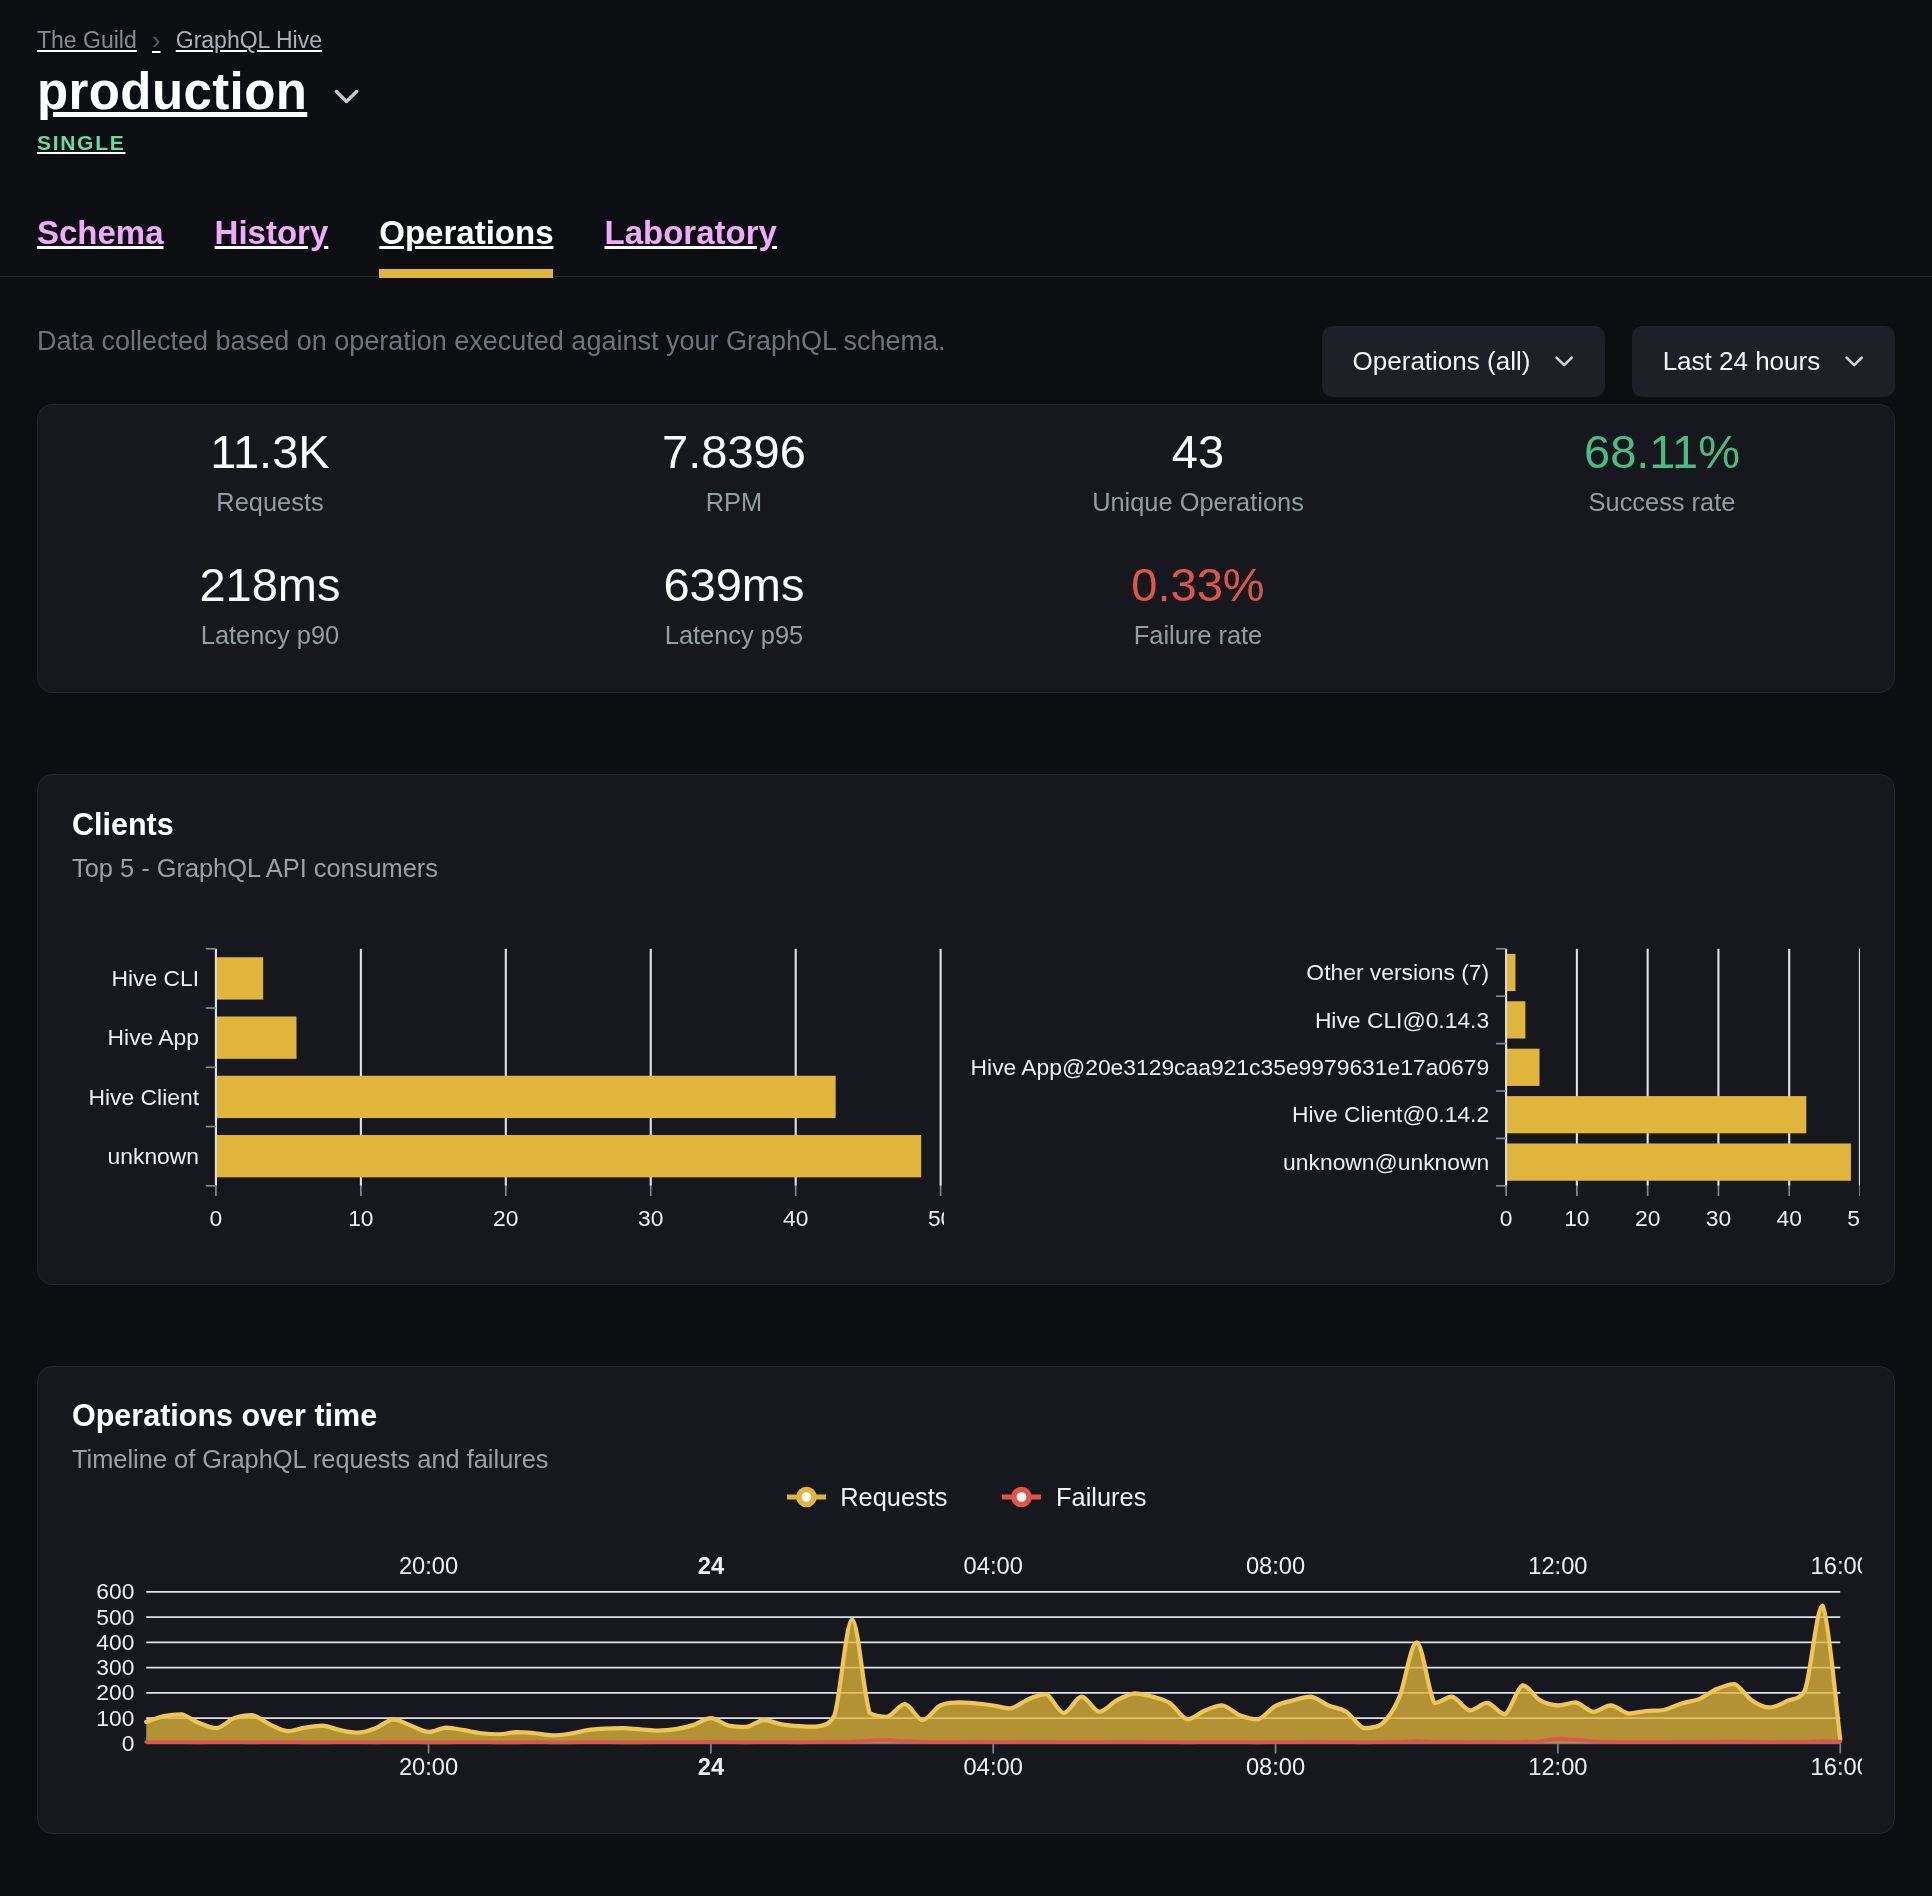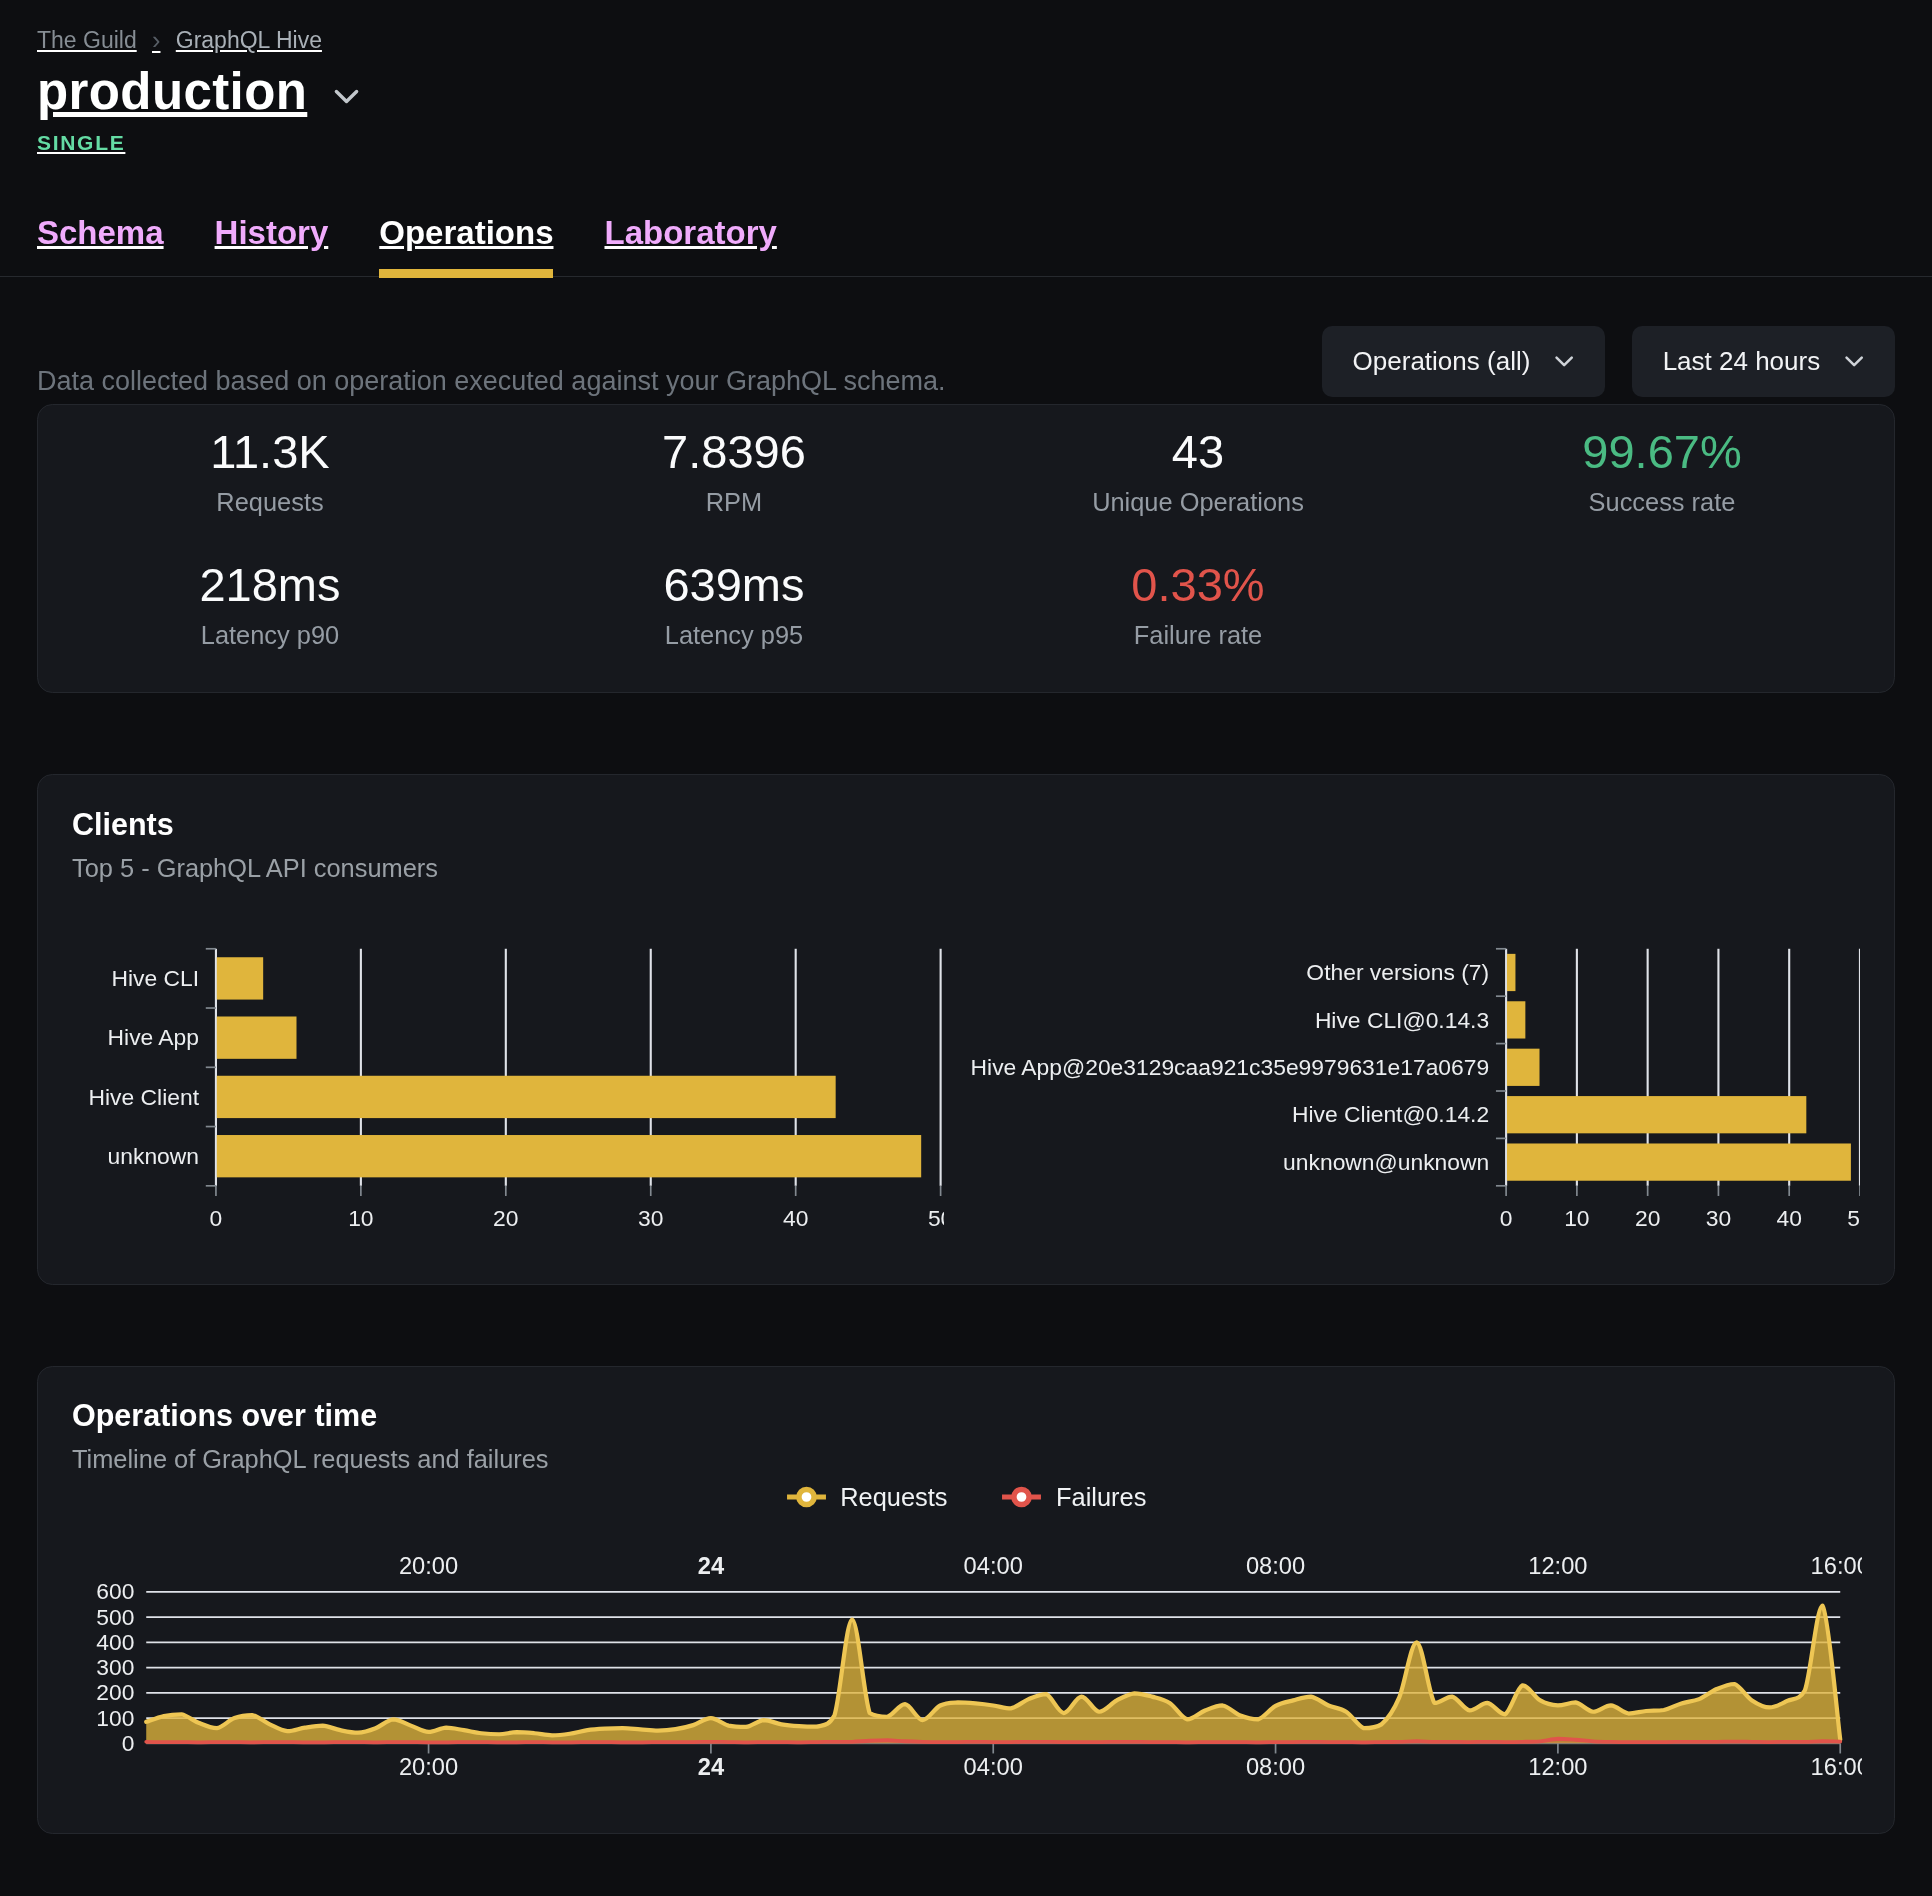--- a/index.html
+++ b/index.html
@@ -22,21 +22,21 @@
   .crumb-project{color:#a9b0b7; cursor:pointer;}
   .title-row{margin-top:8.5px; display:flex; align-items:center; gap:25.4px;}
   .page-title{font-size:51px; line-height:56px; font-weight:700; letter-spacing:0.4px;}
   .title-caret{margin-top:8.5px; cursor:pointer;}
   .target-badge{margin-top:10.2px; font-size:21px; line-height:24.6px; font-weight:700; letter-spacing:1.7px; color:var(--badge);}
   .tabs{margin-top:59px; display:flex; gap:51px; margin-left:-37px; margin-right:-37px; padding:0 37px; border-bottom:1.7px solid #26292e;}
   .tab{font-size:33px; font-weight:700; color:#f0abfc; padding-bottom:24px; position:relative; cursor:pointer;}
   .tab.active{color:#ffffff;}
   .tab.active::after{content:""; position:absolute; left:0; right:0; bottom:-1.7px; height:8.5px; background:var(--gold);}
   
-  .toolbar{margin-top:49px; display:flex; justify-content:space-between; align-items:flex-end;}
+  .toolbar{margin-top:49px; display:flex; justify-content:space-between; align-items:flex-start;}
   .toolbar-description{font-size:27px; color:#6d747c;}
   .filters{display:flex; gap:27px;}
   .filter-btn{height:71px; background:#1d2026; border:none; border-radius:10.2px; color:#f2f3f5;
     font-size:26px; font-family:inherit; padding:0 30.5px; display:flex; align-items:center; gap:24px; cursor:pointer;}
   
   .stats-card{margin-top:6.8px; background:#16181d; border:1.7px solid #24272d; border-radius:15.3px;
     padding:20px 0 42px; display:grid; grid-template-columns:repeat(4,1fr); row-gap:41px;}
   .stat{text-align:center;}
   .stat-value{font-size:47px; line-height:53px; font-weight:500; color:#fafbfc;}
   .stat-value.success{color:var(--success);}
@@ -107,21 +107,21 @@
     </div>
     <div class="stat">
       <div class="stat-value">7.8396</div>
       <div class="stat-label">RPM</div>
     </div>
     <div class="stat">
       <div class="stat-value">43</div>
       <div class="stat-label">Unique Operations</div>
     </div>
     <div class="stat">
-      <div class="stat-value success">99.67%</div>
+      <div class="stat-value success">68.11%</div>
       <div class="stat-label">Success rate</div>
     </div>
     <div class="stat">
       <div class="stat-value">218ms</div>
       <div class="stat-label">Latency p90</div>
     </div>
     <div class="stat">
       <div class="stat-value">639ms</div>
       <div class="stat-label">Latency p95</div>
     </div>

